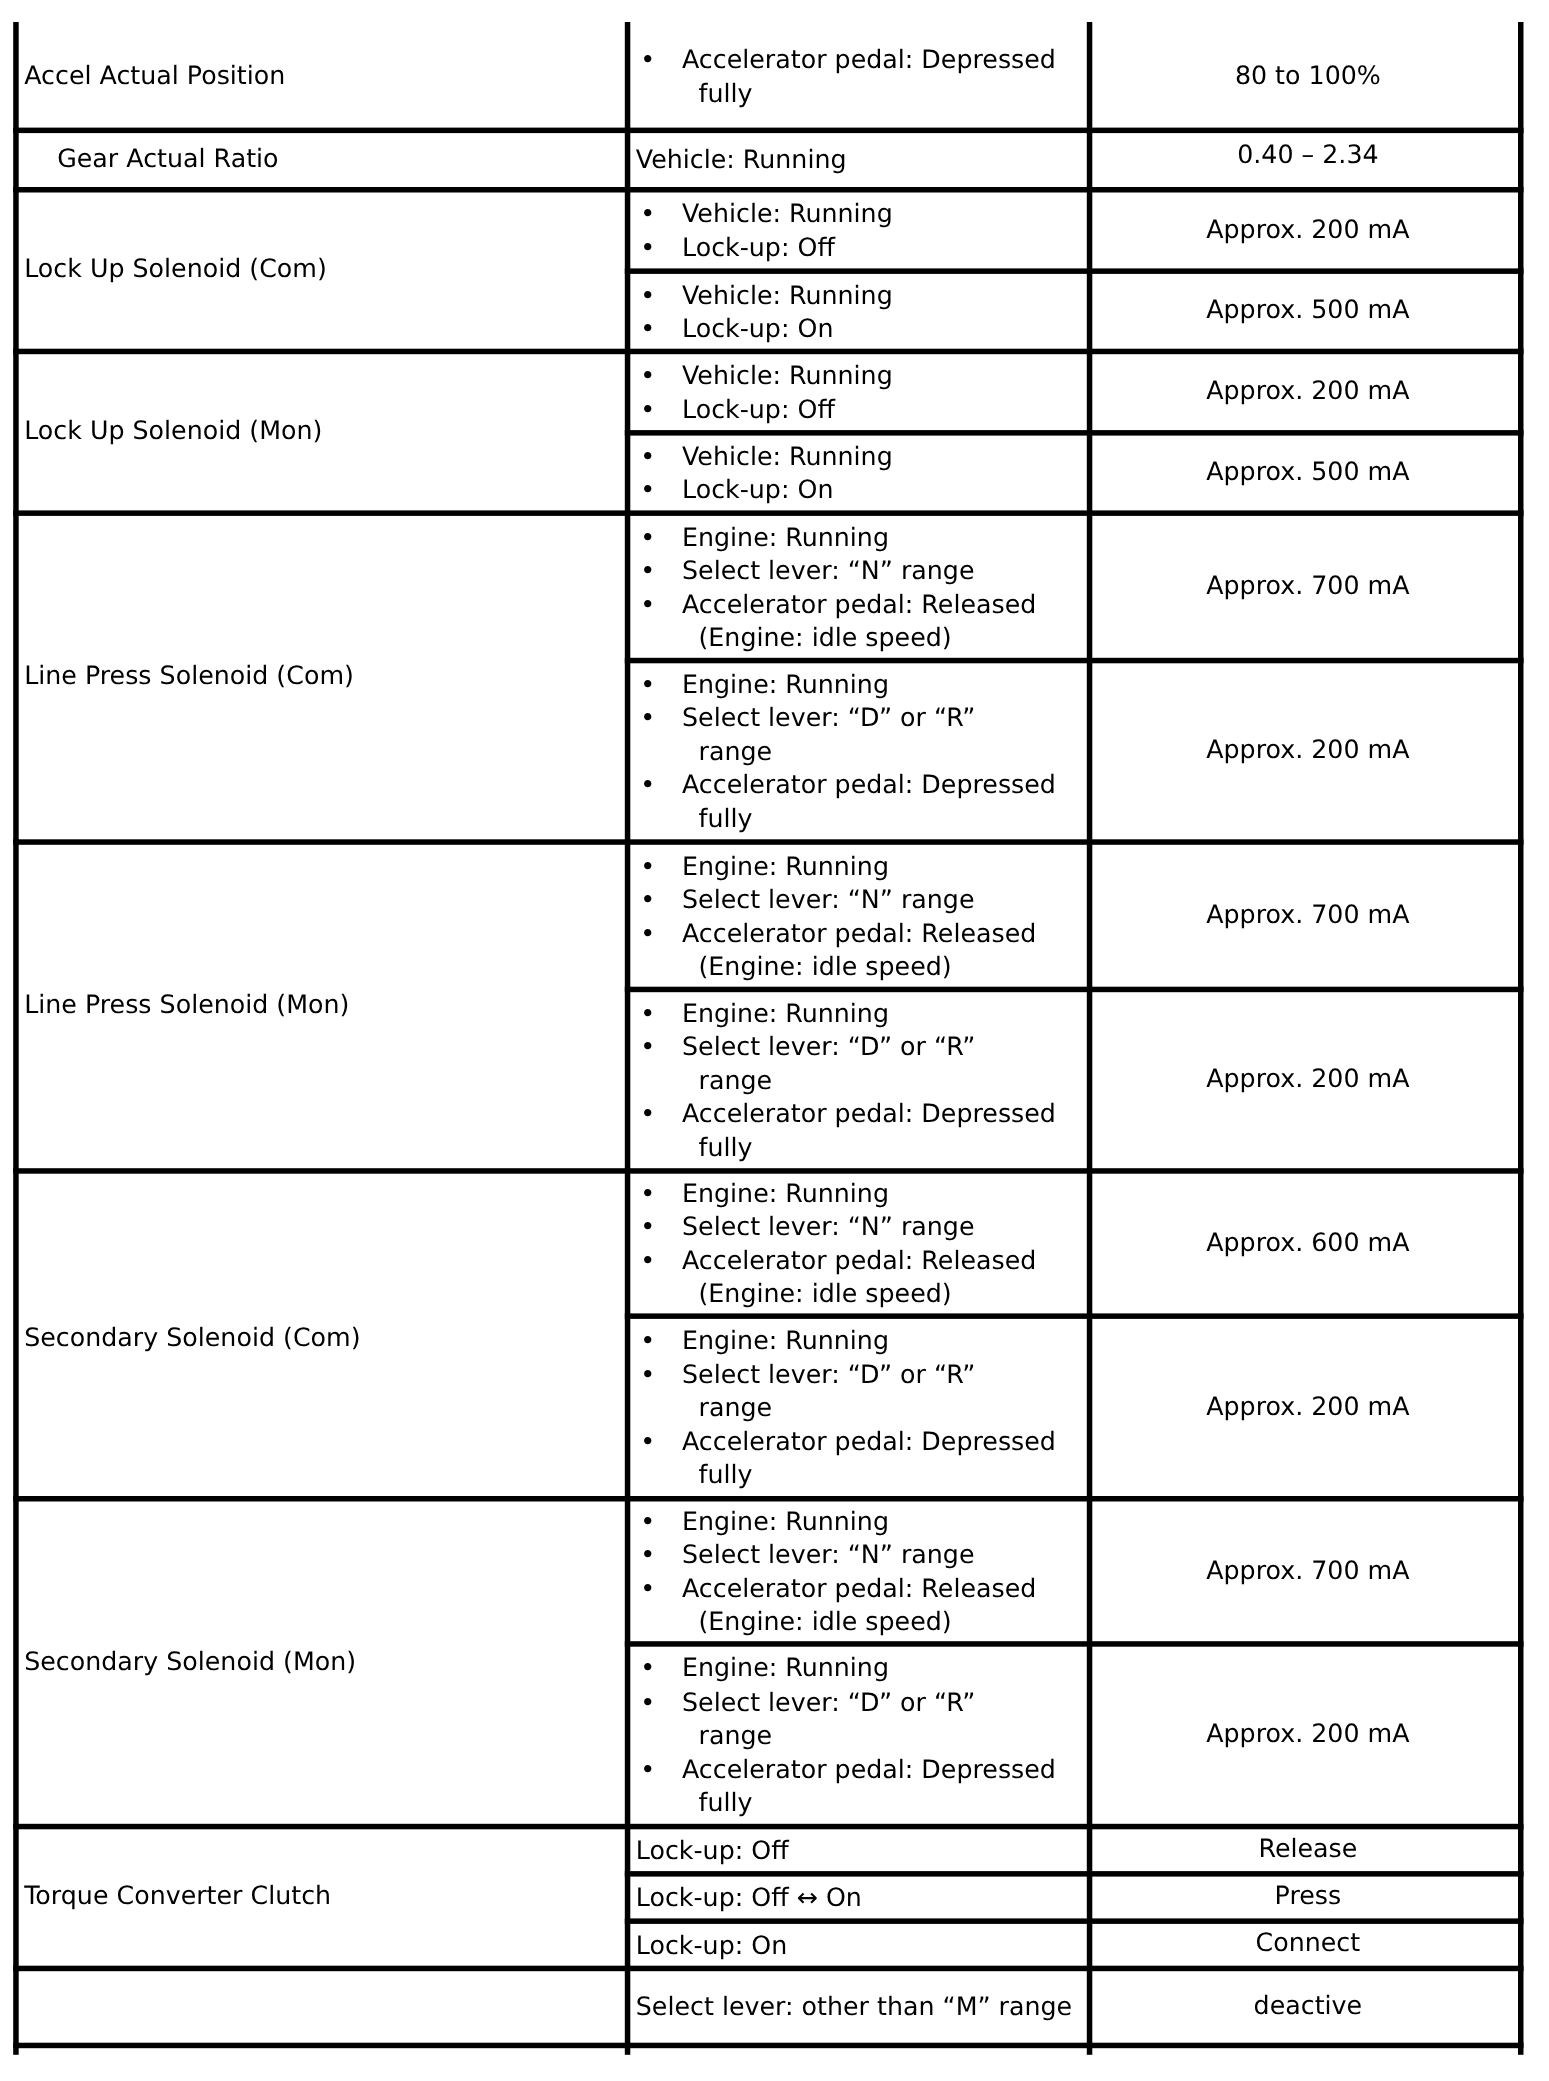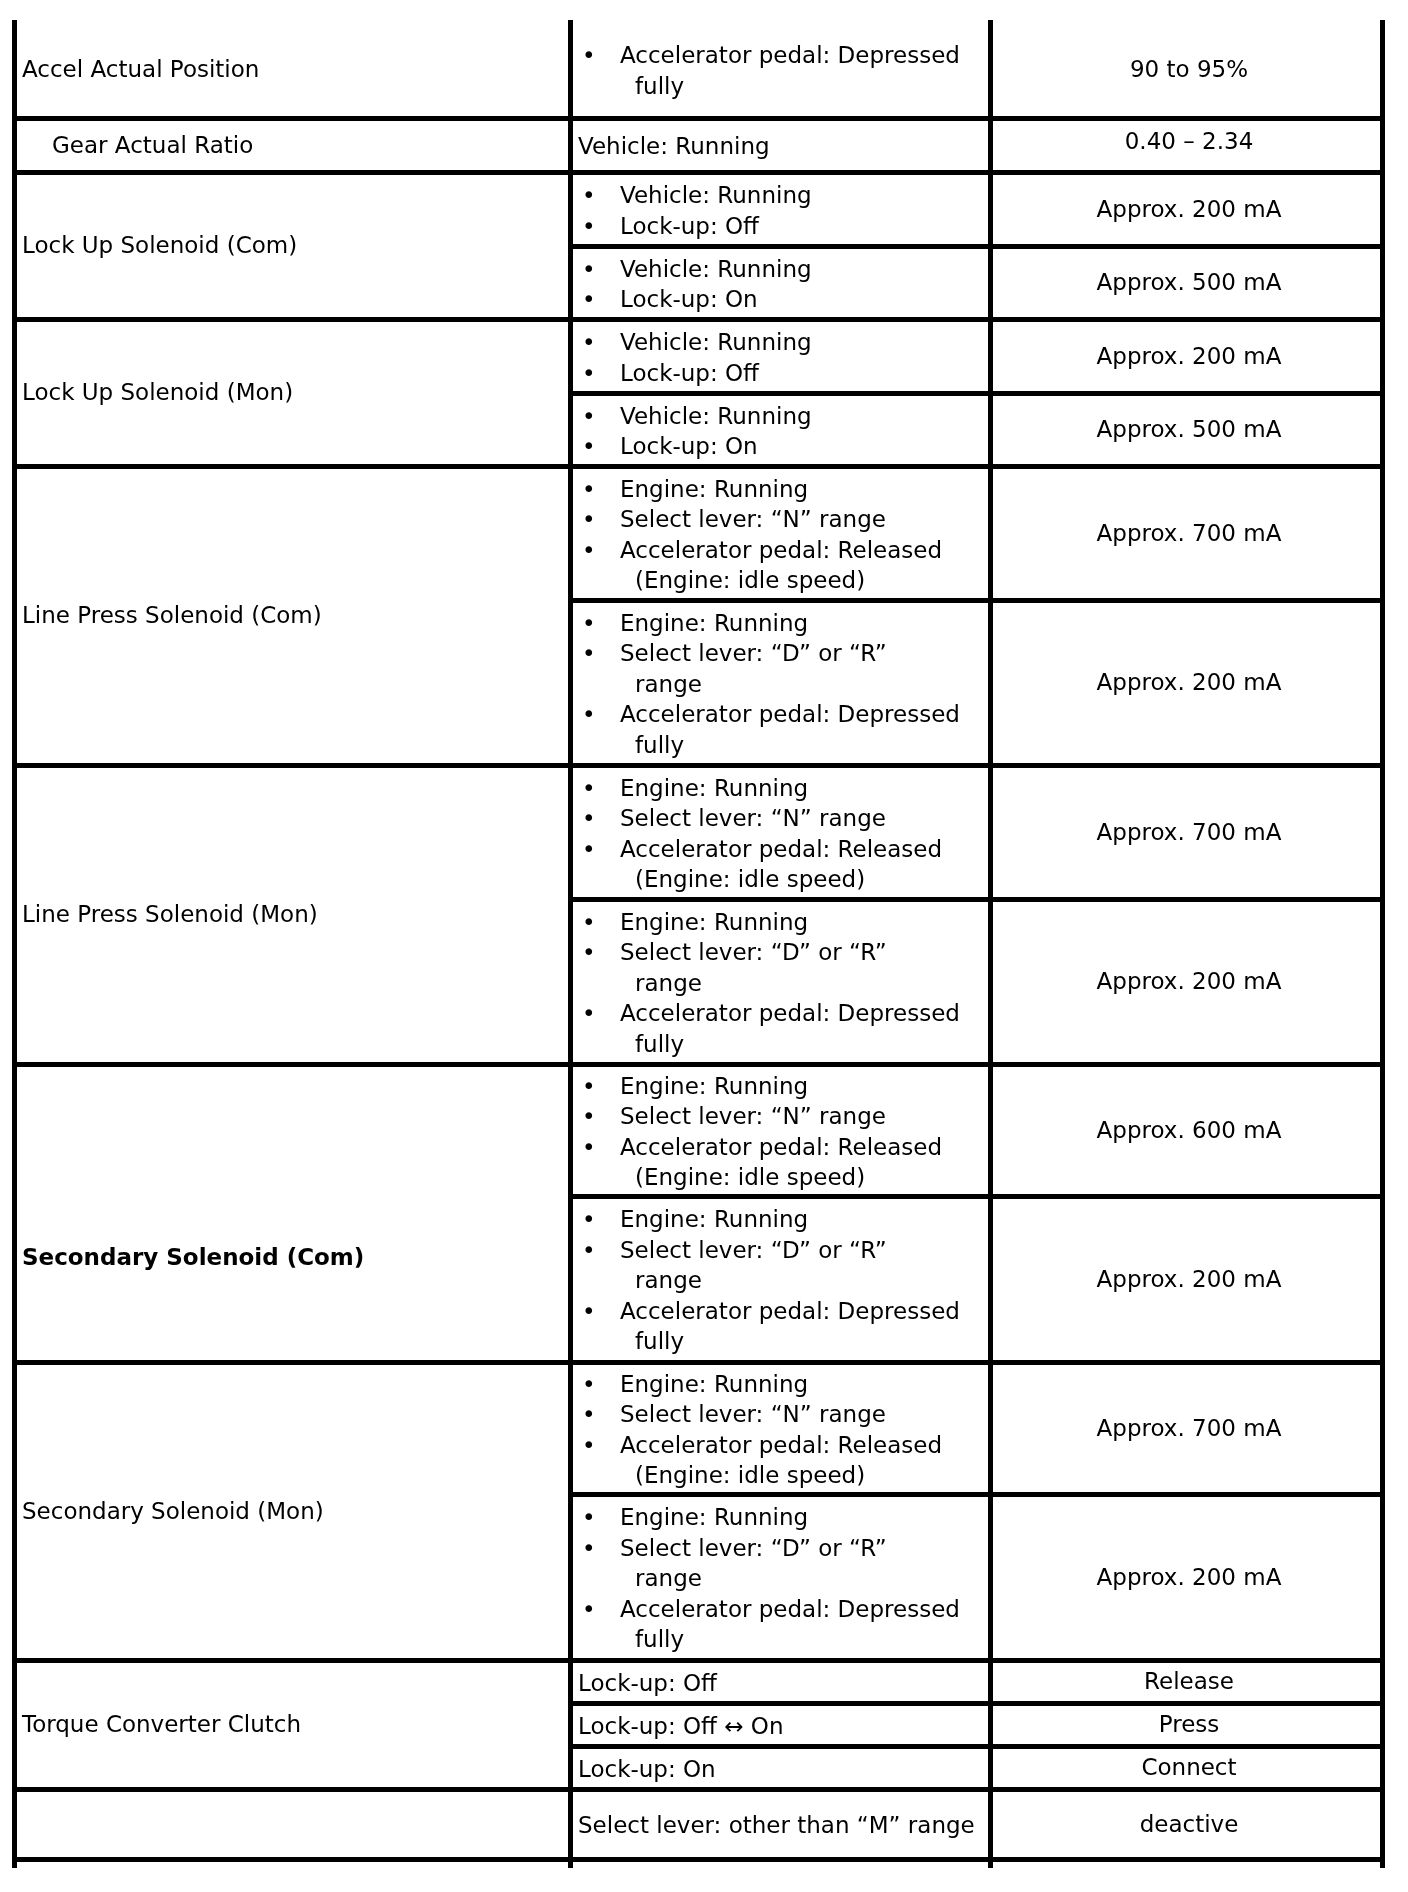--- a/index.html
+++ b/index.html
@@ -26,21 +26,21 @@
     <div class="vline" style="left: 568px; top: 20px; height: 1848px;"></div>
     <div class="vline" style="left: 988px; top: 20px; height: 1848px;"></div>
     <div class="vline" style="left: 1380px; top: 20px; height: 1848px;"></div>
     <div class="cell c1" style="top: 20px; height: 98px;">Accel Actual Position</div>
     <div class="hline" style="left: 12px; width: 1373px; top: 116px;"></div>
     <div class="cell c2" style="top: 23px; height: 95px;">
       <ul class="cond">
         <li><span>Accelerator pedal: Depressed</span><span class="cont">fully</span></li>
       </ul>
     </div>
-    <div class="cell c3" style="top: 20px; height: 98px;">90 to 95%</div>
+    <div class="cell c3" style="top: 20px; height: 98px;">80 to 100%</div>
     <div class="cell c1" style="top: 118px; height: 54px; margin-left: 30px;">Gear Actual Ratio</div>
     <div class="hline" style="left: 12px; width: 1373px; top: 170px;"></div>
     <div class="cell c2" style="top: 121px; height: 51px;">
       <div class="plain">Vehicle: Running</div>
     </div>
     <div class="cell c3" style="top: 114px; height: 54px;">0.40 – 2.34</div>
     <div class="cell c1" style="top: 172px; height: 147px;">Lock Up Solenoid (Com)</div>
     <div class="hline" style="left: 12px; width: 1373px; top: 317px;"></div>
     <div class="cell c2" style="top: 175px; height: 71px;">
       <ul class="cond">
@@ -105,21 +105,21 @@
     <div class="cell c3" style="top: 765px; height: 134px;">Approx. 700 mA</div>
     <div class="hline" style="left: 568px; width: 817px; top: 897px;"></div>
     <div class="cell c2" style="top: 902px; height: 162px;">
       <ul class="cond">
         <li><span>Engine: Running</span></li>
         <li><span>Select lever: “D” or “R”</span><span class="cont">range</span></li>
         <li><span>Accelerator pedal: Depressed</span><span class="cont">fully</span></li>
       </ul>
     </div>
     <div class="cell c3" style="top: 899px; height: 165px;">Approx. 200 mA</div>
-    <div class="cell c1" style="top: 1108px; height: 298px; font-weight: bold;">Secondary Solenoid (Com)</div>
+    <div class="cell c1" style="top: 1068px; height: 298px;">Secondary Solenoid (Com)</div>
     <div class="hline" style="left: 12px; width: 1373px; top: 1360px;"></div>
     <div class="cell c2" style="top: 1067px; height: 129px;">
       <ul class="cond">
         <li><span>Engine: Running</span></li>
         <li><span>Select lever: “N” range</span></li>
         <li><span>Accelerator pedal: Released</span><span class="cont">(Engine: idle speed)</span></li>
       </ul>
     </div>
     <div class="cell c3" style="top: 1064px; height: 132px;">Approx. 600 mA</div>
     <div class="hline" style="left: 568px; width: 817px; top: 1194px;"></div>

